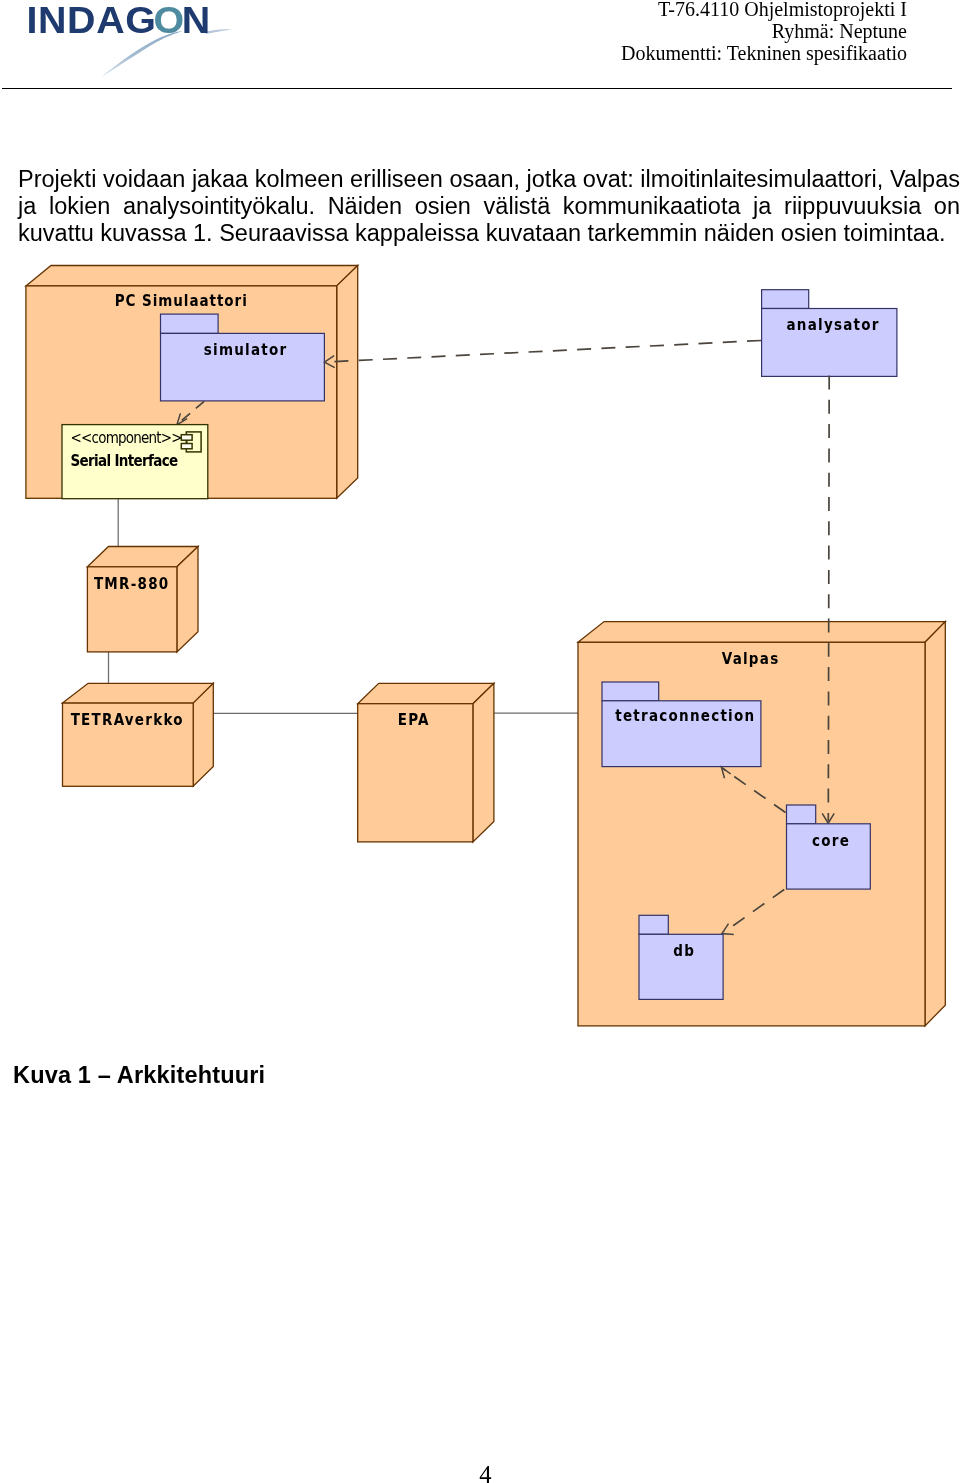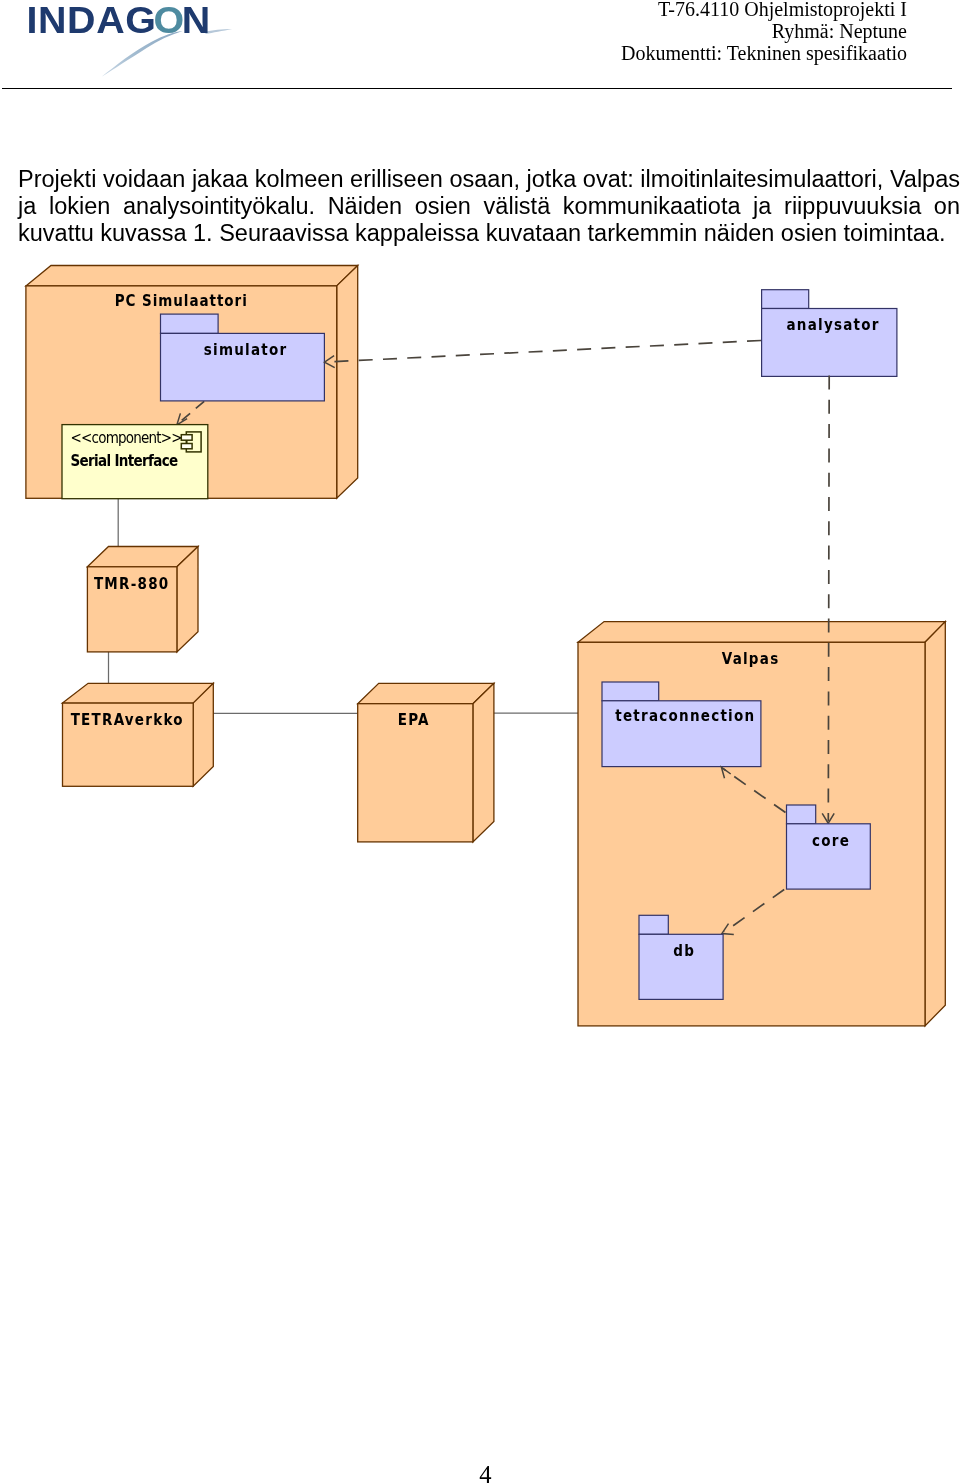--- a/index.html
+++ b/index.html
@@ -135,14 +135,15 @@
   <rect x="786.5" y="805" width="29.2" height="18.8" fill="#CCCCFF" stroke="#333366" stroke-width="1.2"></rect>
   <rect x="786.5" y="823.8" width="83.8" height="65.3" fill="#CCCCFF" stroke="#333366" stroke-width="1.2"></rect>
   <text x="831.0" y="845.6" font-family="DejaVu Sans, sans-serif" font-weight="bold" font-stretch="condensed" font-size="15" letter-spacing="1.25" fill="#000" text-anchor="middle">core</text>
 </g>
 <g>
   <rect x="639" y="915.3" width="29.3" height="19" fill="#CCCCFF" stroke="#333366" stroke-width="1.2"></rect>
   <rect x="639" y="934.3" width="84.1" height="65.1" fill="#CCCCFF" stroke="#333366" stroke-width="1.2"></rect>
   <text x="684.2" y="955.6" font-family="DejaVu Sans, sans-serif" font-weight="bold" font-stretch="condensed" font-size="15" letter-spacing="1.25" fill="#000" text-anchor="middle">db</text>
 </g>
 </svg>
+  <div id="caption">Kuva 1 – Arkkitehtuuri</div>
   <div id="page-number">4</div>
 </div>
 
 </body></html>

